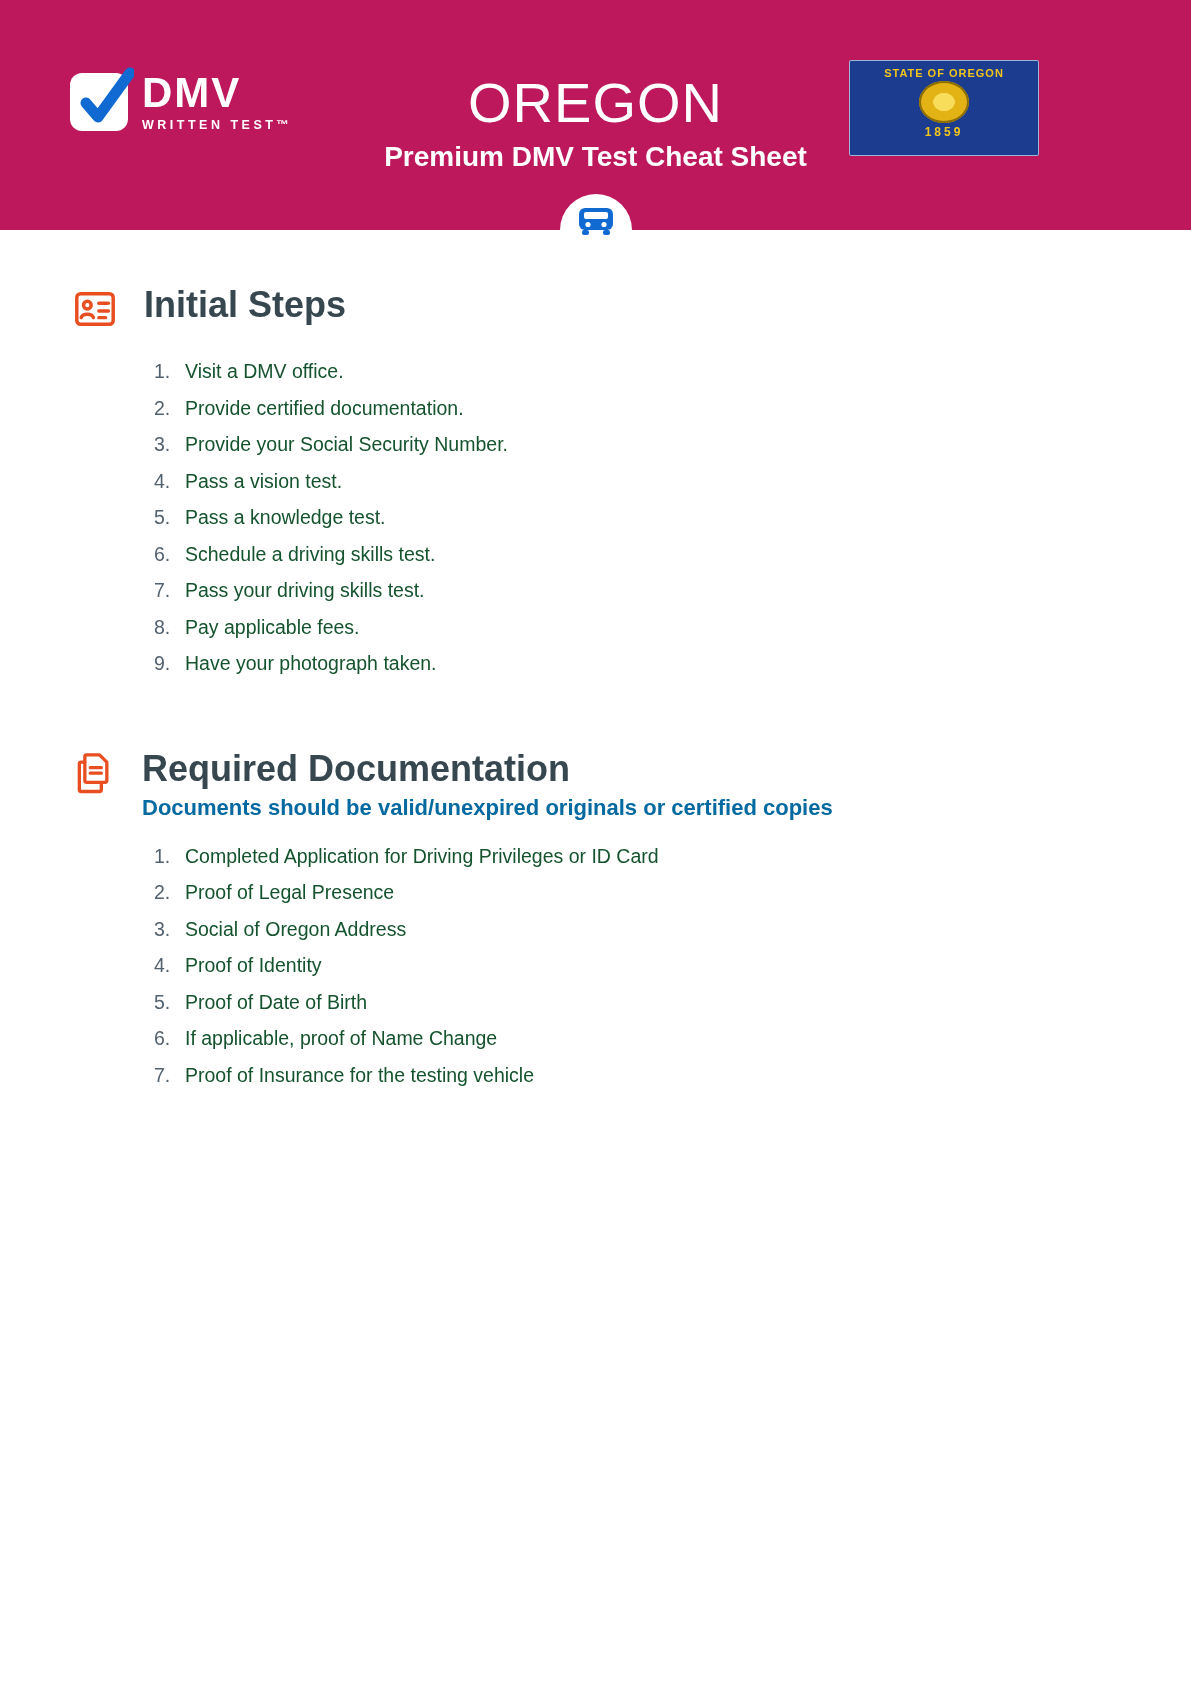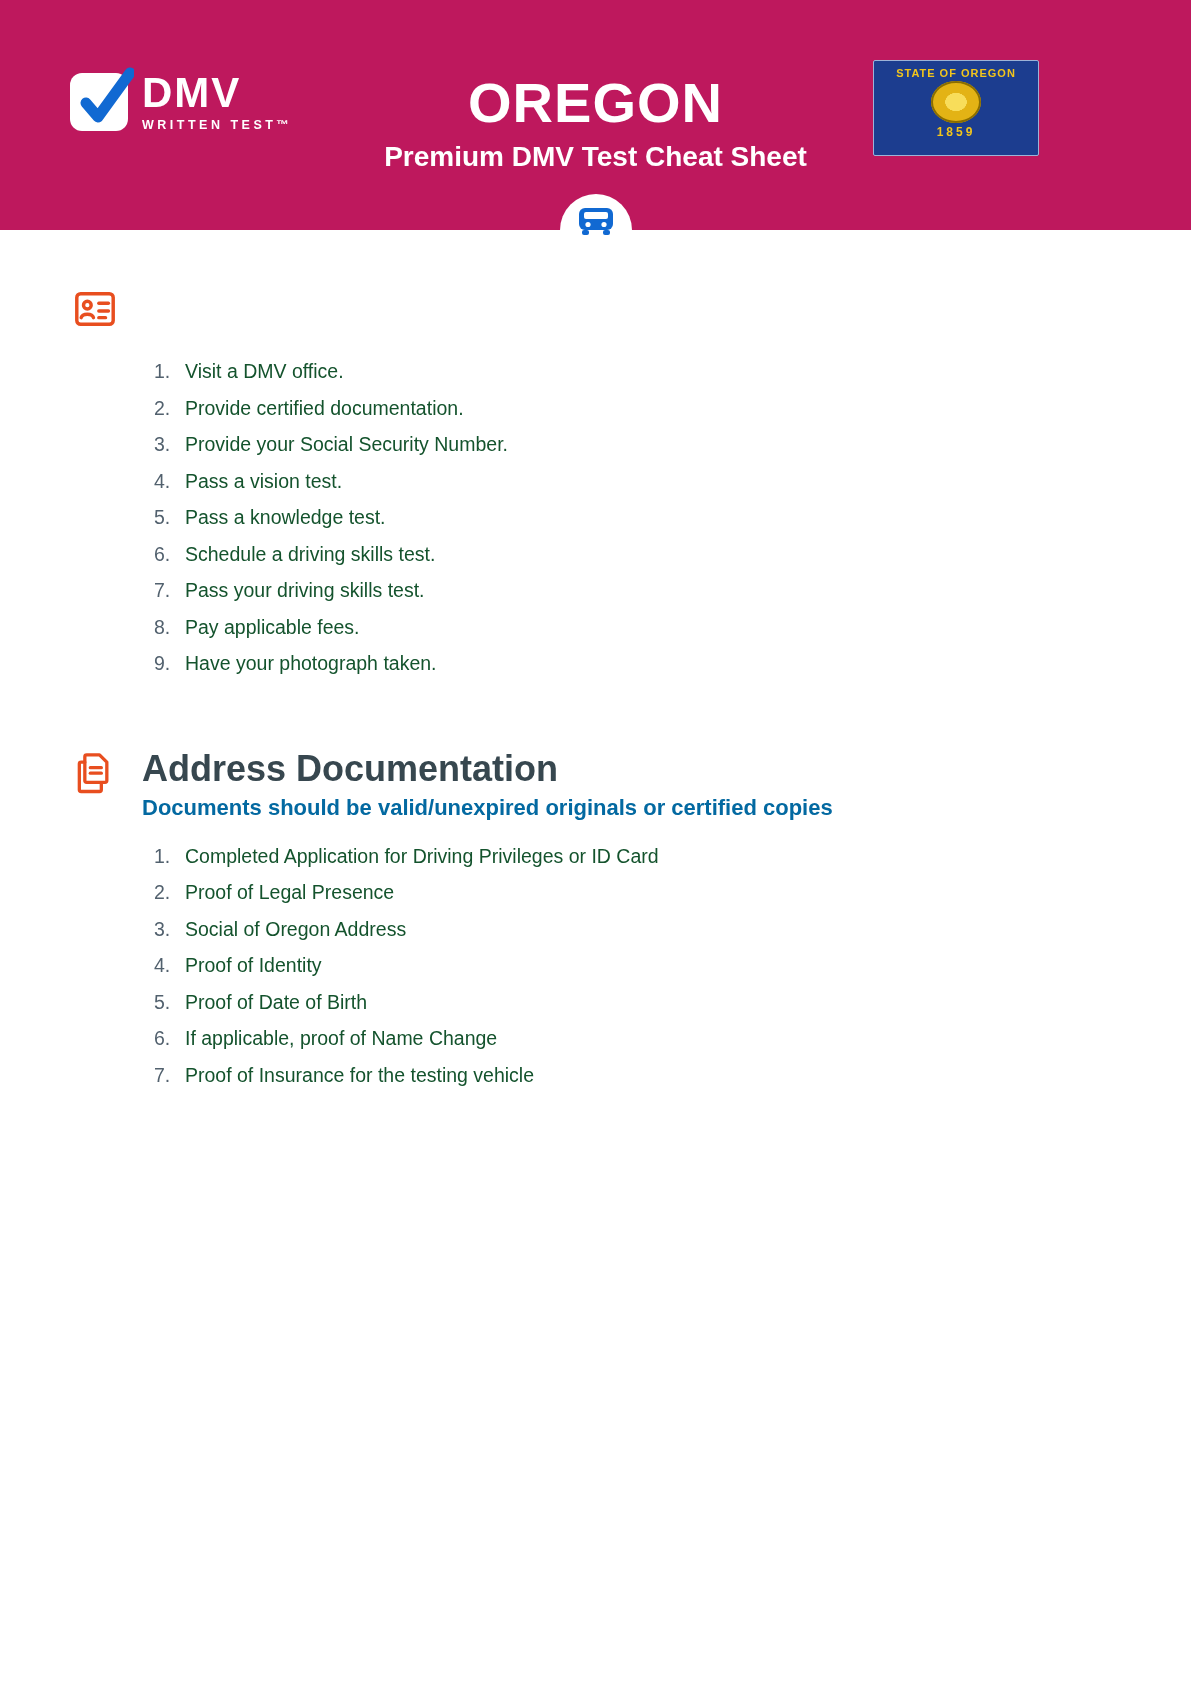--- a/index.html
+++ b/index.html
@@ -56,33 +56,33 @@
   }
   .title-block {
     position: absolute;
     left: 0;
     right: 0;
     top: 70px;
     text-align: center;
   }
   .title-block h1 {
     font-size: 56px;
-    font-weight: bold;
+    font-weight: normal;
     letter-spacing: 1px;
   }
   .title-block h2 {
     font-size: 28px;
     font-weight: bold;
     margin-top: 6px;
   }
   .flag {
     position: absolute;
     right: 152px;
     top: 60px;
-    width: 166px;
+    width: 190px;
     height: 96px;
     background: #1c3d8f;
     border: 1px solid #9db3d8;
     border-radius: 2px;
     text-align: center;
     color: #f2c51c;
     overflow: hidden;
   }
   .flag-top {
     font-size: 11px;
@@ -211,20 +211,23 @@
         <span class="section-icon">
           <svg width="46" height="46" viewBox="0 0 24 24" fill="none" stroke="#e84e1f" stroke-width="1.8" stroke-linecap="round" stroke-linejoin="round">
             <rect x="2.5" y="4" width="19" height="16" rx="2"></rect>
             <circle cx="8" cy="10" r="2"></circle>
             <path d="M4.8 16.5c.6-2.4 5.8-2.4 6.4 0"></path>
             <line x1="14" y1="9" x2="19" y2="9"></line>
             <line x1="14" y1="13" x2="19" y2="13"></line>
             <line x1="14" y1="16.5" x2="17.5" y2="16.5"></line>
           </svg>
         </span>
+        <div>
+          <h2 class="section-title">Initial Steps</h2>
+        </div>
       </div>
       <ol class="list">
           <li>Visit a DMV office.</li>
           <li>Provide certified documentation.</li>
           <li>Provide your Social Security Number.</li>
           <li>Pass a vision test.</li>
           <li>Pass a knowledge test.</li>
           <li>Schedule a driving skills test.</li>
           <li>Pass your driving skills test.</li>
           <li>Pay applicable fees.</li>
@@ -236,21 +239,21 @@
       <div class="section-head">
         <span class="section-icon">
           <svg width="44" height="50" viewBox="0 0 24 26" fill="none" stroke="#e84e1f" stroke-width="1.8" stroke-linecap="round" stroke-linejoin="round">
             <path d="M8 2h7l4 4v10a1 1 0 0 1-1 1H8a1 1 0 0 1-1-1V3a1 1 0 0 1 1-1z"></path>
             <path d="M7 6H5a1 1 0 0 0-1 1v14a1 1 0 0 0 1 1h10a1 1 0 0 0 1-1v-3"></path>
             <line x1="10" y1="9" x2="16" y2="9"></line>
             <line x1="10" y1="12" x2="16" y2="12"></line>
           </svg>
         </span>
         <div>
-          <h2 class="section-title">Address Documentation</h2>
+          <h2 class="section-title">Required Documentation</h2>
           <p class="section-note">Documents should be valid/unexpired originals or certified copies</p>
         </div>
       </div>
       <ol class="list">
           <li>Completed Application for Driving Privileges or ID Card</li>
           <li>Proof of Legal Presence</li>
           <li>Social of Oregon Address</li>
           <li>Proof of Identity</li>
           <li>Proof of Date of Birth</li>
           <li>If applicable, proof of Name Change</li>

